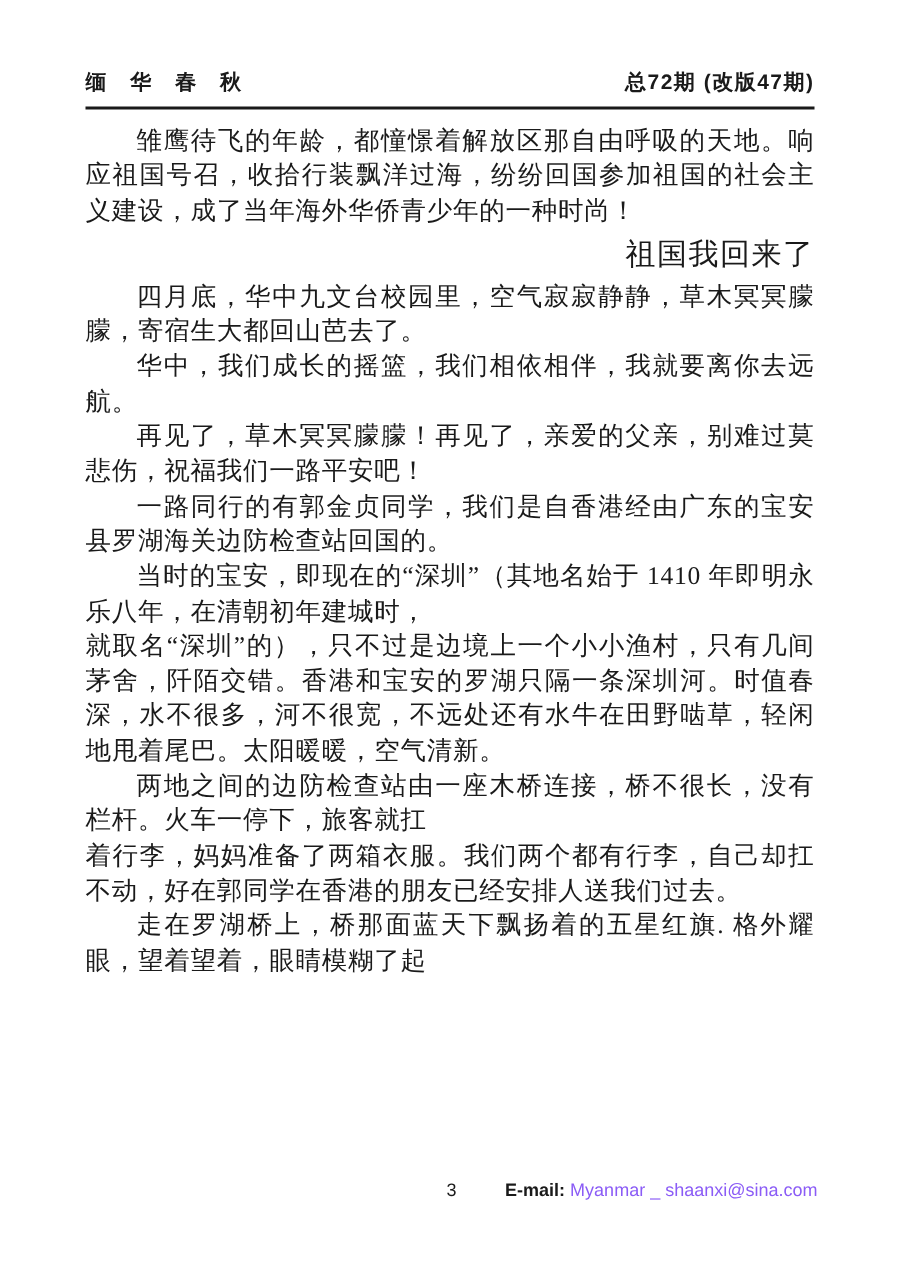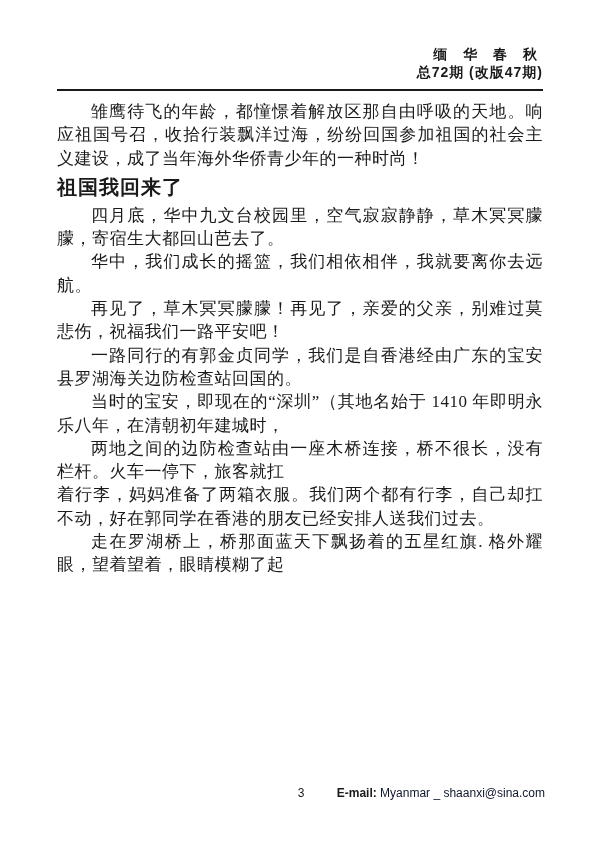--- a/index.html
+++ b/index.html
@@ -20,21 +20,20 @@
     font-family: "Liberation Serif", "DejaVu Serif", serif;
     color: #1a1a1a;
   }
   .page-header {
     display: flex;
     justify-content: space-between;
     align-items: flex-end;
     border-bottom: 2px solid #1a1a1a;
     padding-bottom: 7px;
     font-family: "Liberation Sans", "DejaVu Sans", sans-serif;
-    flex-direction: column;
   }
   .journal-title {
     font-size: 14px;
     font-weight: bold;
     letter-spacing: 6px;
   }
   .issue-info {
     font-size: 14px;
     font-weight: bold;
     letter-spacing: 1px;
@@ -48,23 +47,23 @@
     line-height: 23.3px;
     text-align: justify;
     text-justify: inter-ideograph;
     letter-spacing: 0.5px;
   }
   .para.indent {
     text-indent: 2em;
   }
   .article-title {
     margin: 4px 0 3px 0;
-    text-align: left;
+    text-align: right;
     font-size: 20px;
-    font-weight: bold;
+    font-weight: normal;
     font-family: "Liberation Sans", "DejaVu Sans", sans-serif;
     letter-spacing: 1px;
   }
   .page-footer {
     position: absolute;
     left: 57px;
     right: 55px;
     top: 786px;
     height: 18px;
     font-family: "Liberation Sans", "DejaVu Sans", sans-serif;
@@ -108,27 +107,28 @@
       </div>
 
     <h1 class="article-title">祖国我回来了</h1>
 
     <div id="post-title-paragraphs">
         <p class="para indent">四月底，华中九文台校园里，空气寂寂静静，草木冥冥朦朦，寄宿生大都回山芭去了。</p>
         <p class="para indent">华中，我们成长的摇篮，我们相依相伴，我就要离你去远航。</p>
         <p class="para indent">再见了，草木冥冥朦朦！再见了，亲爱的父亲，别难过莫悲伤，祝福我们一路平安吧！</p>
         <p class="para indent">一路同行的有郭金贞同学，我们是自香港经由广东的宝安县罗湖海关边防检查站回国的。</p>
         <p class="para indent">当时的宝安，即现在的“深圳”（其地名始于 1410 年即明永乐八年，在清朝初年建城时，</p>
+        <p class="para">就取名“深圳”的），只不过是边境上一个小小渔村，只有几间茅舍，阡陌交错。香港和宝安的罗湖只隔一条深圳河。时值春深，水不很多，河不很宽，不远处还有水牛在田野啮草，轻闲地甩着尾巴。太阳暖暖，空气清新。</p>
         <p class="para indent">两地之间的边防检查站由一座木桥连接，桥不很长，没有栏杆。火车一停下，旅客就扛</p>
         <p class="para">着行李，妈妈准备了两箱衣服。我们两个都有行李，自己却扛不动，好在郭同学在香港的朋友已经安排人送我们过去。</p>
         <p class="para indent">走在罗湖桥上，桥那面蓝天下飘扬着的五星红旗. 格外耀眼，望着望着，眼睛模糊了起</p>
       </div>
   </main>
 
   <footer class="page-footer">
     <span class="page-number">3</span>
     <span class="email-wrap">
       <span class="email-label">E-mail:</span>
-      <a href="#" class="email-link" style="color: #0f172a; text-align: right;">Myanmar _ shaanxi@sina.com</a>
+      <a href="#" class="email-link" style="color: #8b5cf6; text-align: right;">Myanmar _ shaanxi@sina.com</a>
     </span>
   </footer>
 
 </div>
 
 </body></html>

